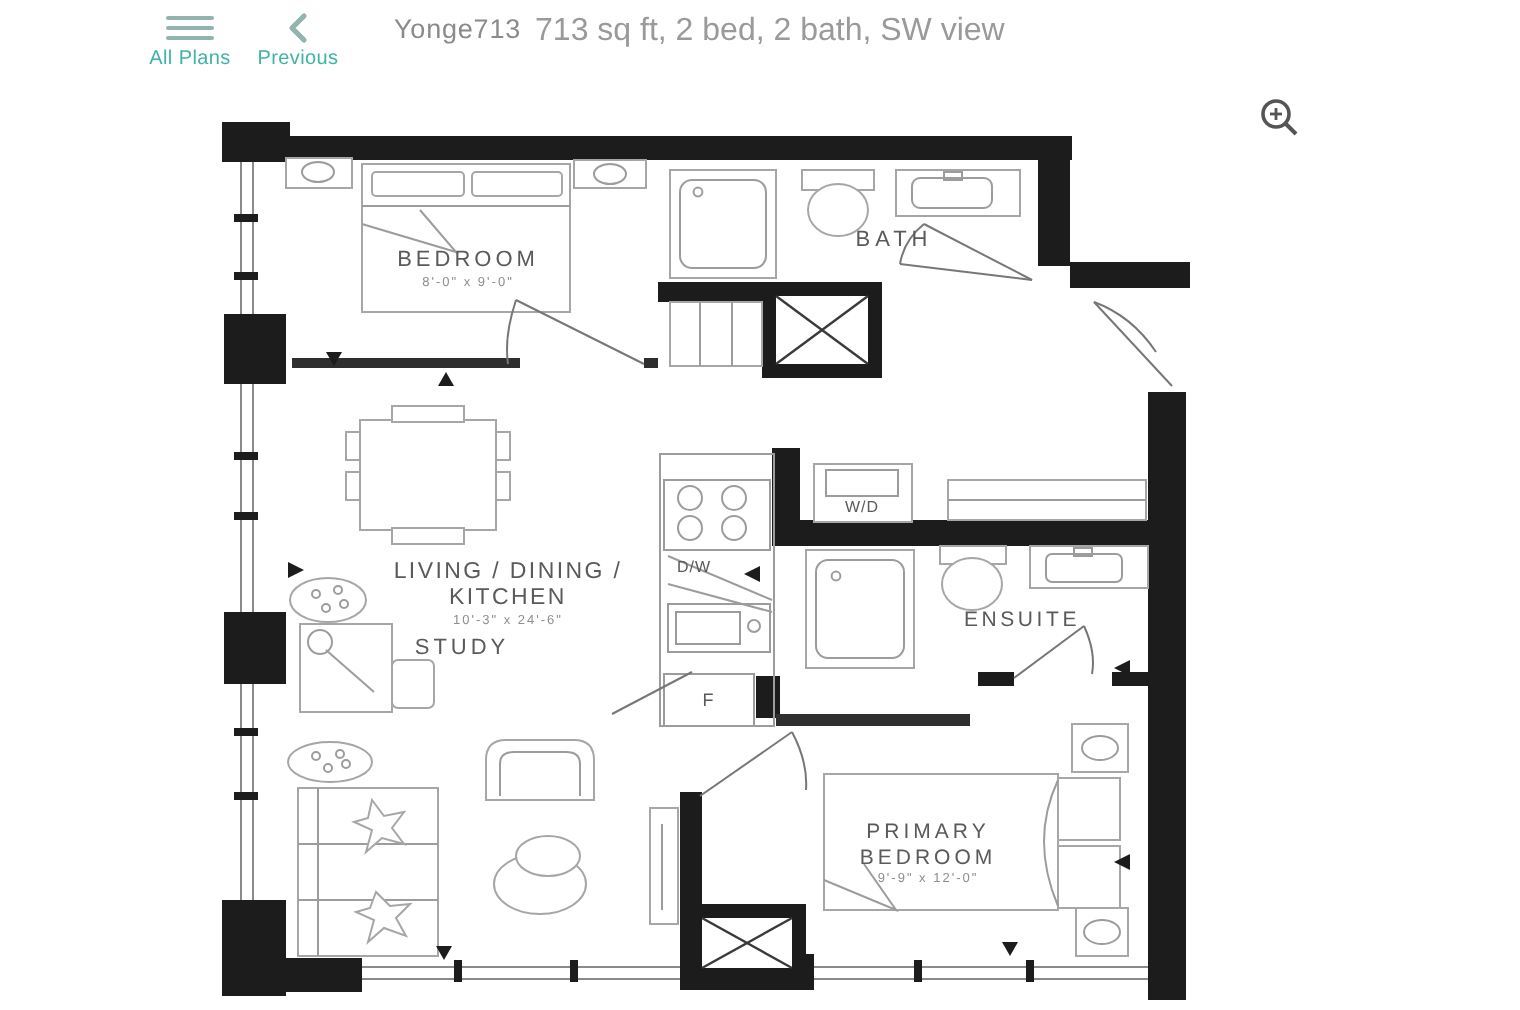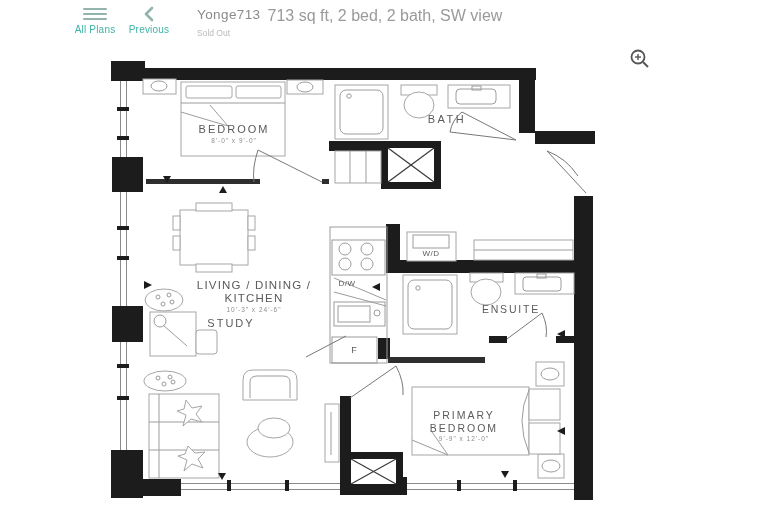--- a/index.html
+++ b/index.html
@@ -52,21 +52,20 @@
       </svg>
   </div>
   <span class="nav-label">Previous</span>
 </div>
 
 <div class="title-block">
   <div class="title-line">
     <span class="plan-title">Yonge713</span>
     <span class="plan-subtitle">713 sq ft, 2 bed, 2 bath, SW view</span>
   </div>
-  <div class="sold-out">Sold Out</div>
 </div>
 
 <div class="zoom-btn">
   <svg width="24" height="24" viewBox="0 0 24 24">
     <circle cx="10" cy="10" r="6.5" fill="none" stroke="#555" stroke-width="1.8"></circle>
     <line x1="15" y1="15" x2="20" y2="20" stroke="#555" stroke-width="2"></line>
     <line x1="7" y1="10" x2="13" y2="10" stroke="#555" stroke-width="1.4"></line>
     <line x1="10" y1="7" x2="10" y2="13" stroke="#555" stroke-width="1.4"></line>
   </svg>
 </div>

